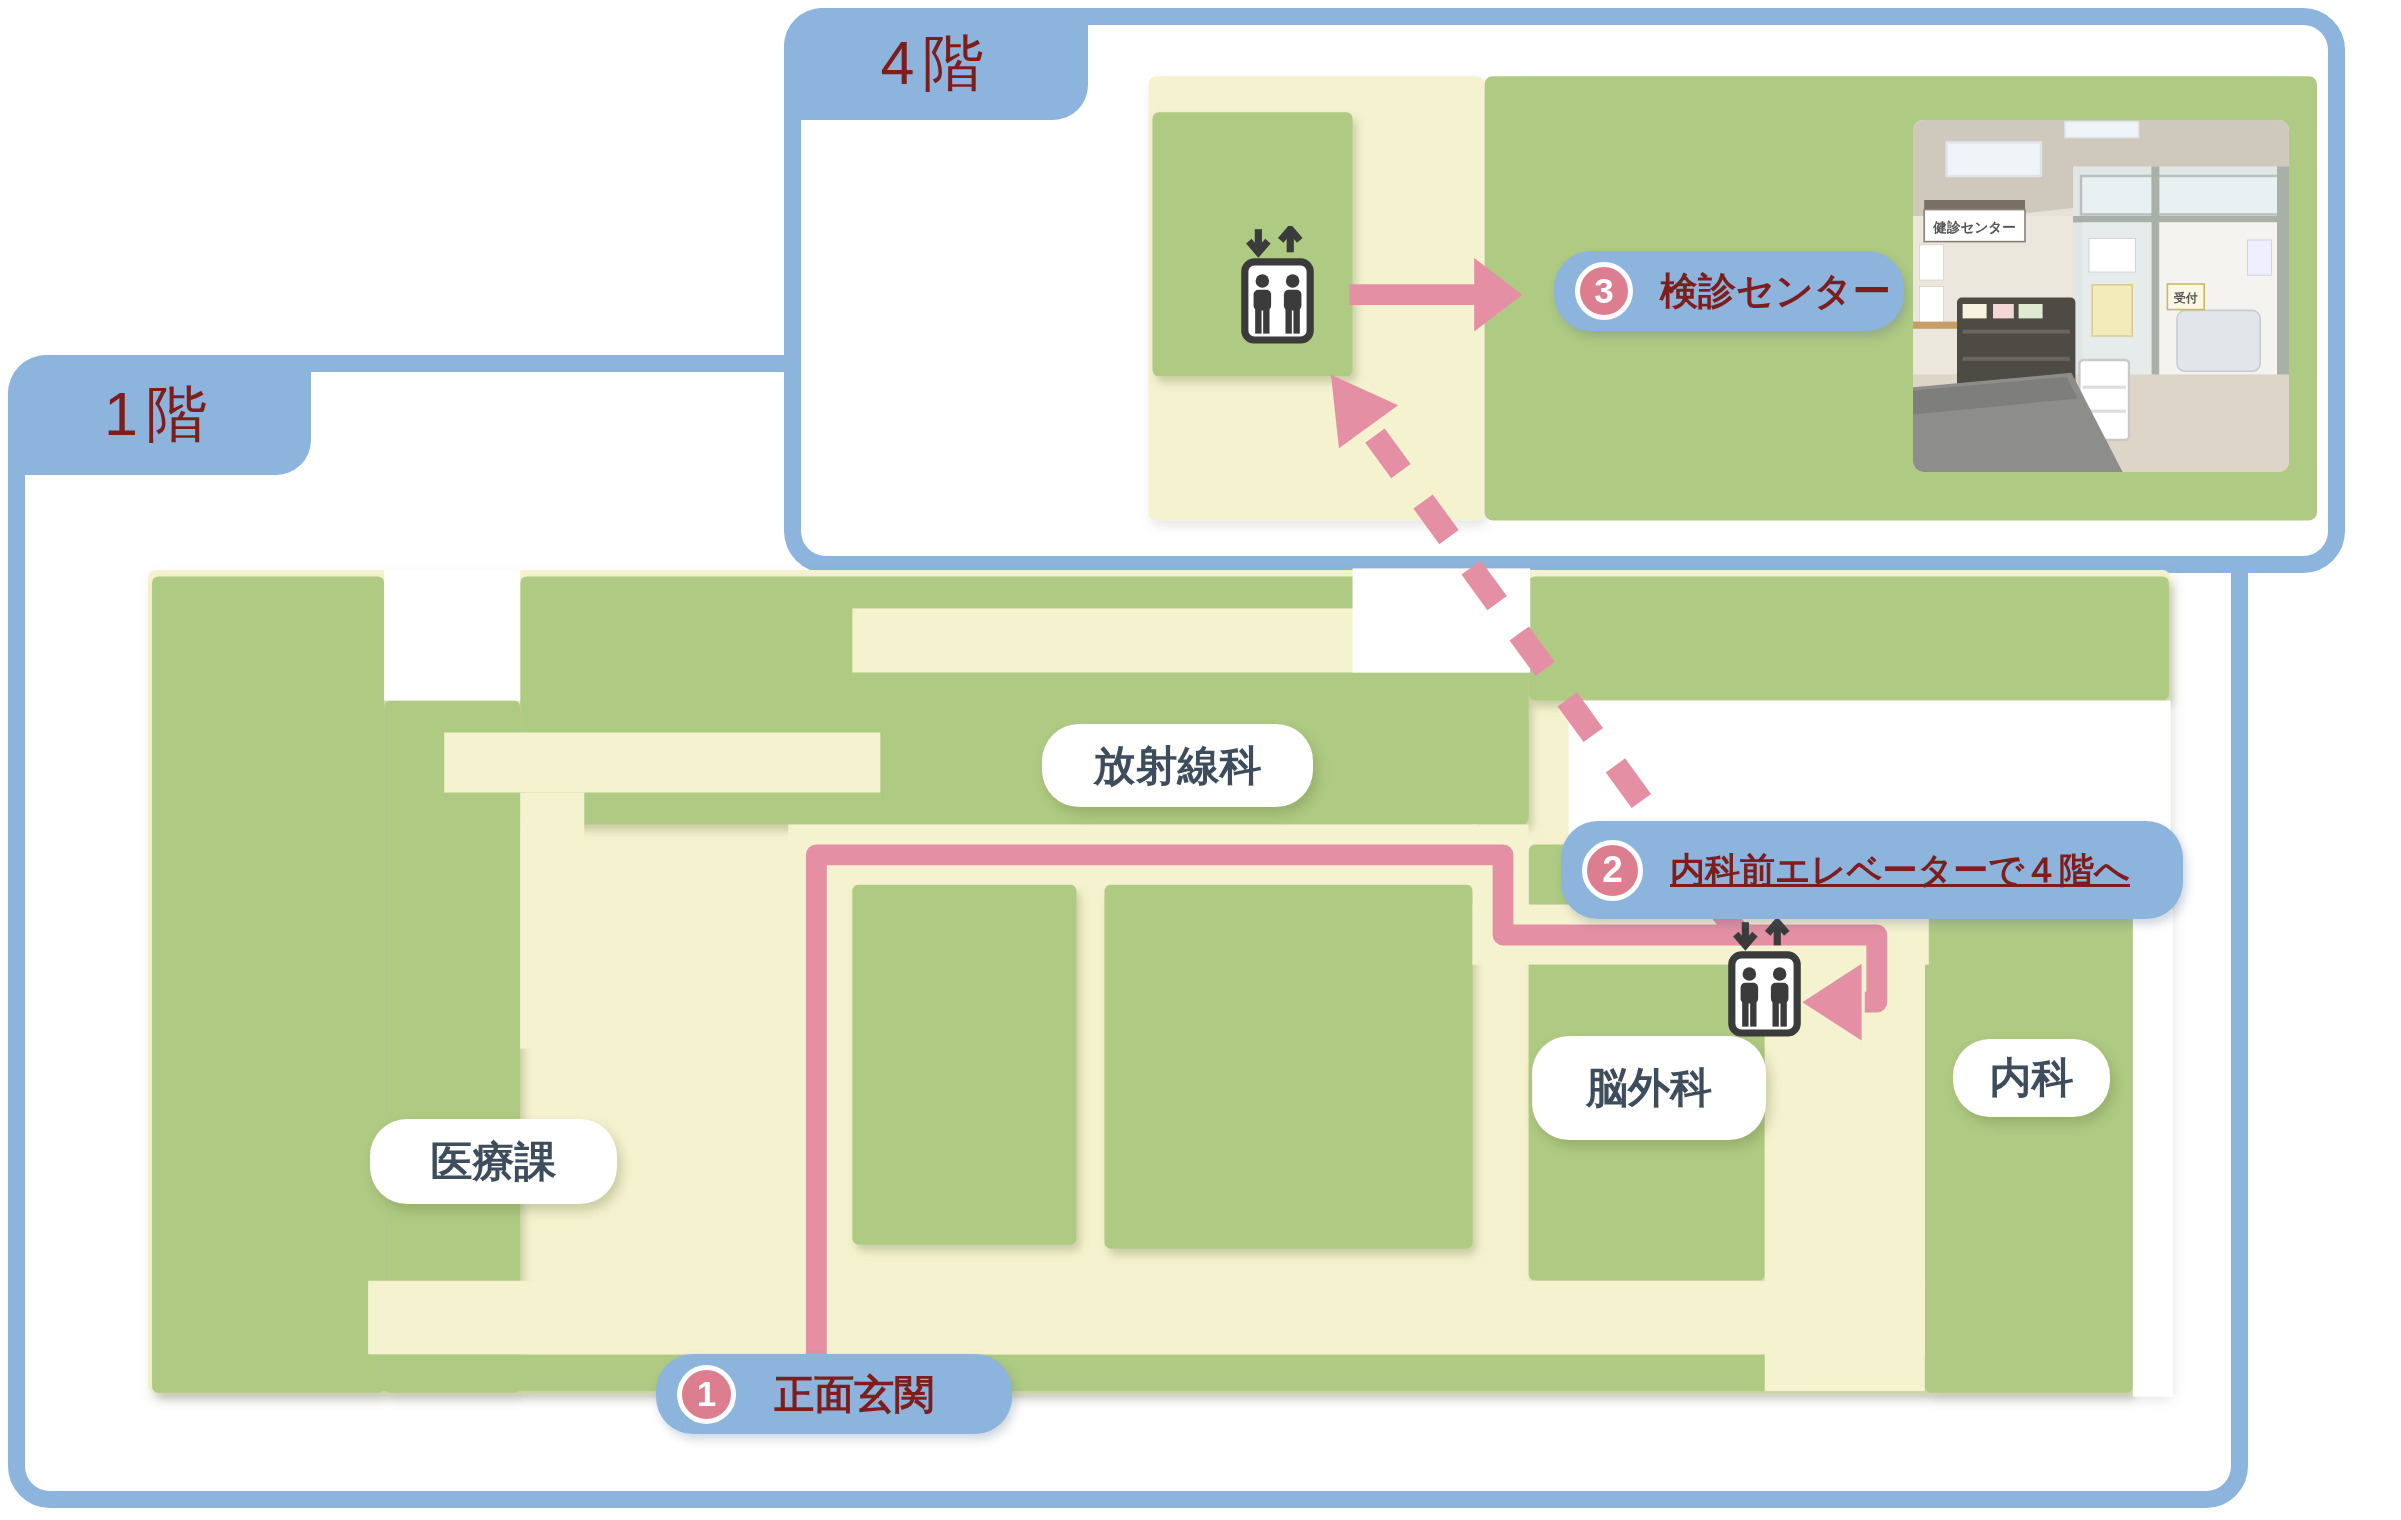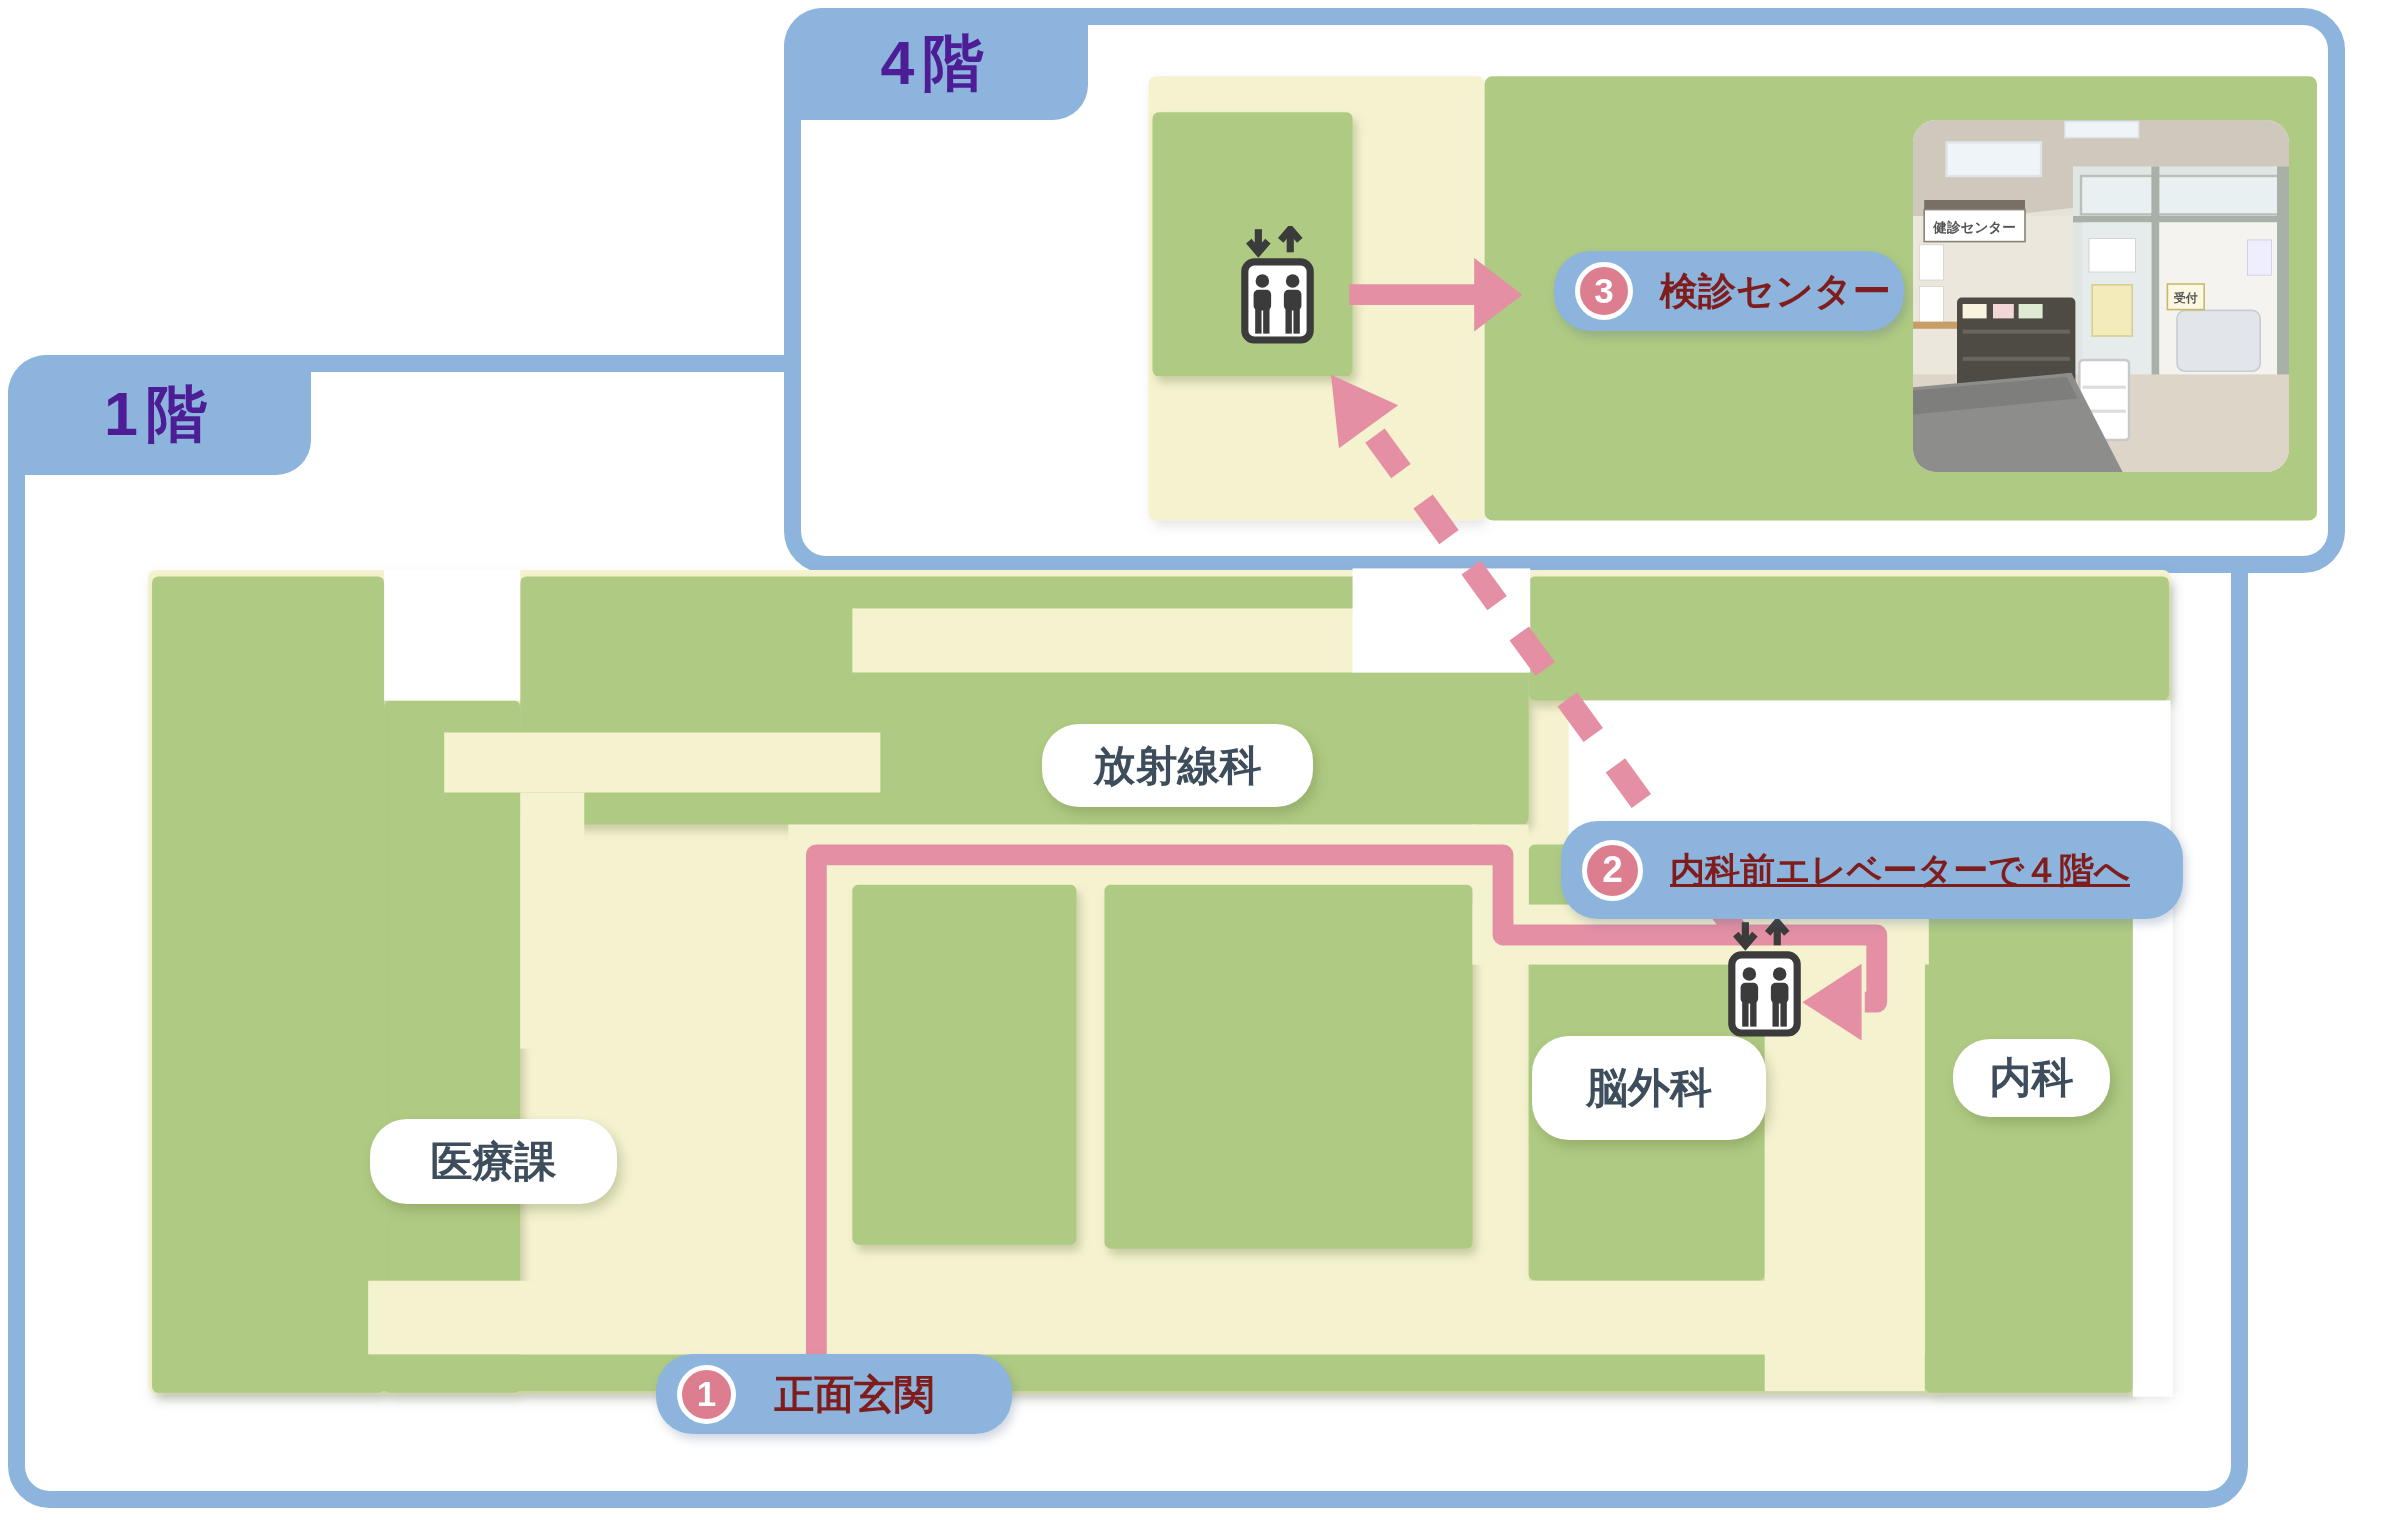--- a/index.html
+++ b/index.html
@@ -4,21 +4,21 @@
 <style>
   html,body{margin:0;padding:0;background:#fff;}
   .stage{position:relative;width:2401px;height:1521px;overflow:hidden;background:#fff;
          font-family:"Liberation Sans","DejaVu Sans",sans-serif;}
 
   
   .panel{position:absolute;box-sizing:border-box;background:#fff;
          border:17.6px solid #8CB4DC;border-radius:42px;}
   .panel-1f{left:8px;top:355px;width:2240px;height:1153px;z-index:1;}
   .panel-4f{left:784px;top:8px;width:1561px;height:565px;z-index:2;}
-  .tab{position:absolute;background:#8CB4DC;color:#4c1d95;font-weight:bold;
+  .tab{position:absolute;background:#8CB4DC;color:#7f1d1d;font-weight:normal;
        display:flex;align-items:center;justify-content:center;
        letter-spacing:8px;z-index:3;border-radius:38px 0 35px 0;}
   .tab-1f{left:8px;top:355px;width:303px;height:120px;font-size:61px;}
   .tab-4f{left:784px;top:8px;width:304px;height:112px;font-size:61px;}
 
   
   .maplayer{position:absolute;left:0;top:0;z-index:4;pointer-events:none;}
 
   
   .room-pill{position:absolute;z-index:6;background:#fff;border-radius:37px;
@@ -44,21 +44,21 @@
   .badge-3 .step-circle{width:58px;height:58px;font-size:35px;}
   .badge-3 .step-label{font-size:38px;}
 
   
   .elevator{position:absolute;z-index:6;}
   .elevator-4f{left:1239px;top:226px;width:77px;height:118px;}
   .elevator-1f{left:1726px;top:919px;width:77px;height:118px;}
 
   
   .photo{position:absolute;left:1913px;top:120px;width:376px;height:352px;
-         border-radius:23px;overflow:hidden;z-index:6;background:#e7e2d8;}
+         border-radius:11px;overflow:hidden;z-index:6;background:#e7e2d8;}
 </style>
 </head>
 <body>
 
 <div class="stage">
 
   <div class="panel panel-1f"></div>
 
   <div class="panel panel-4f"></div>
 

